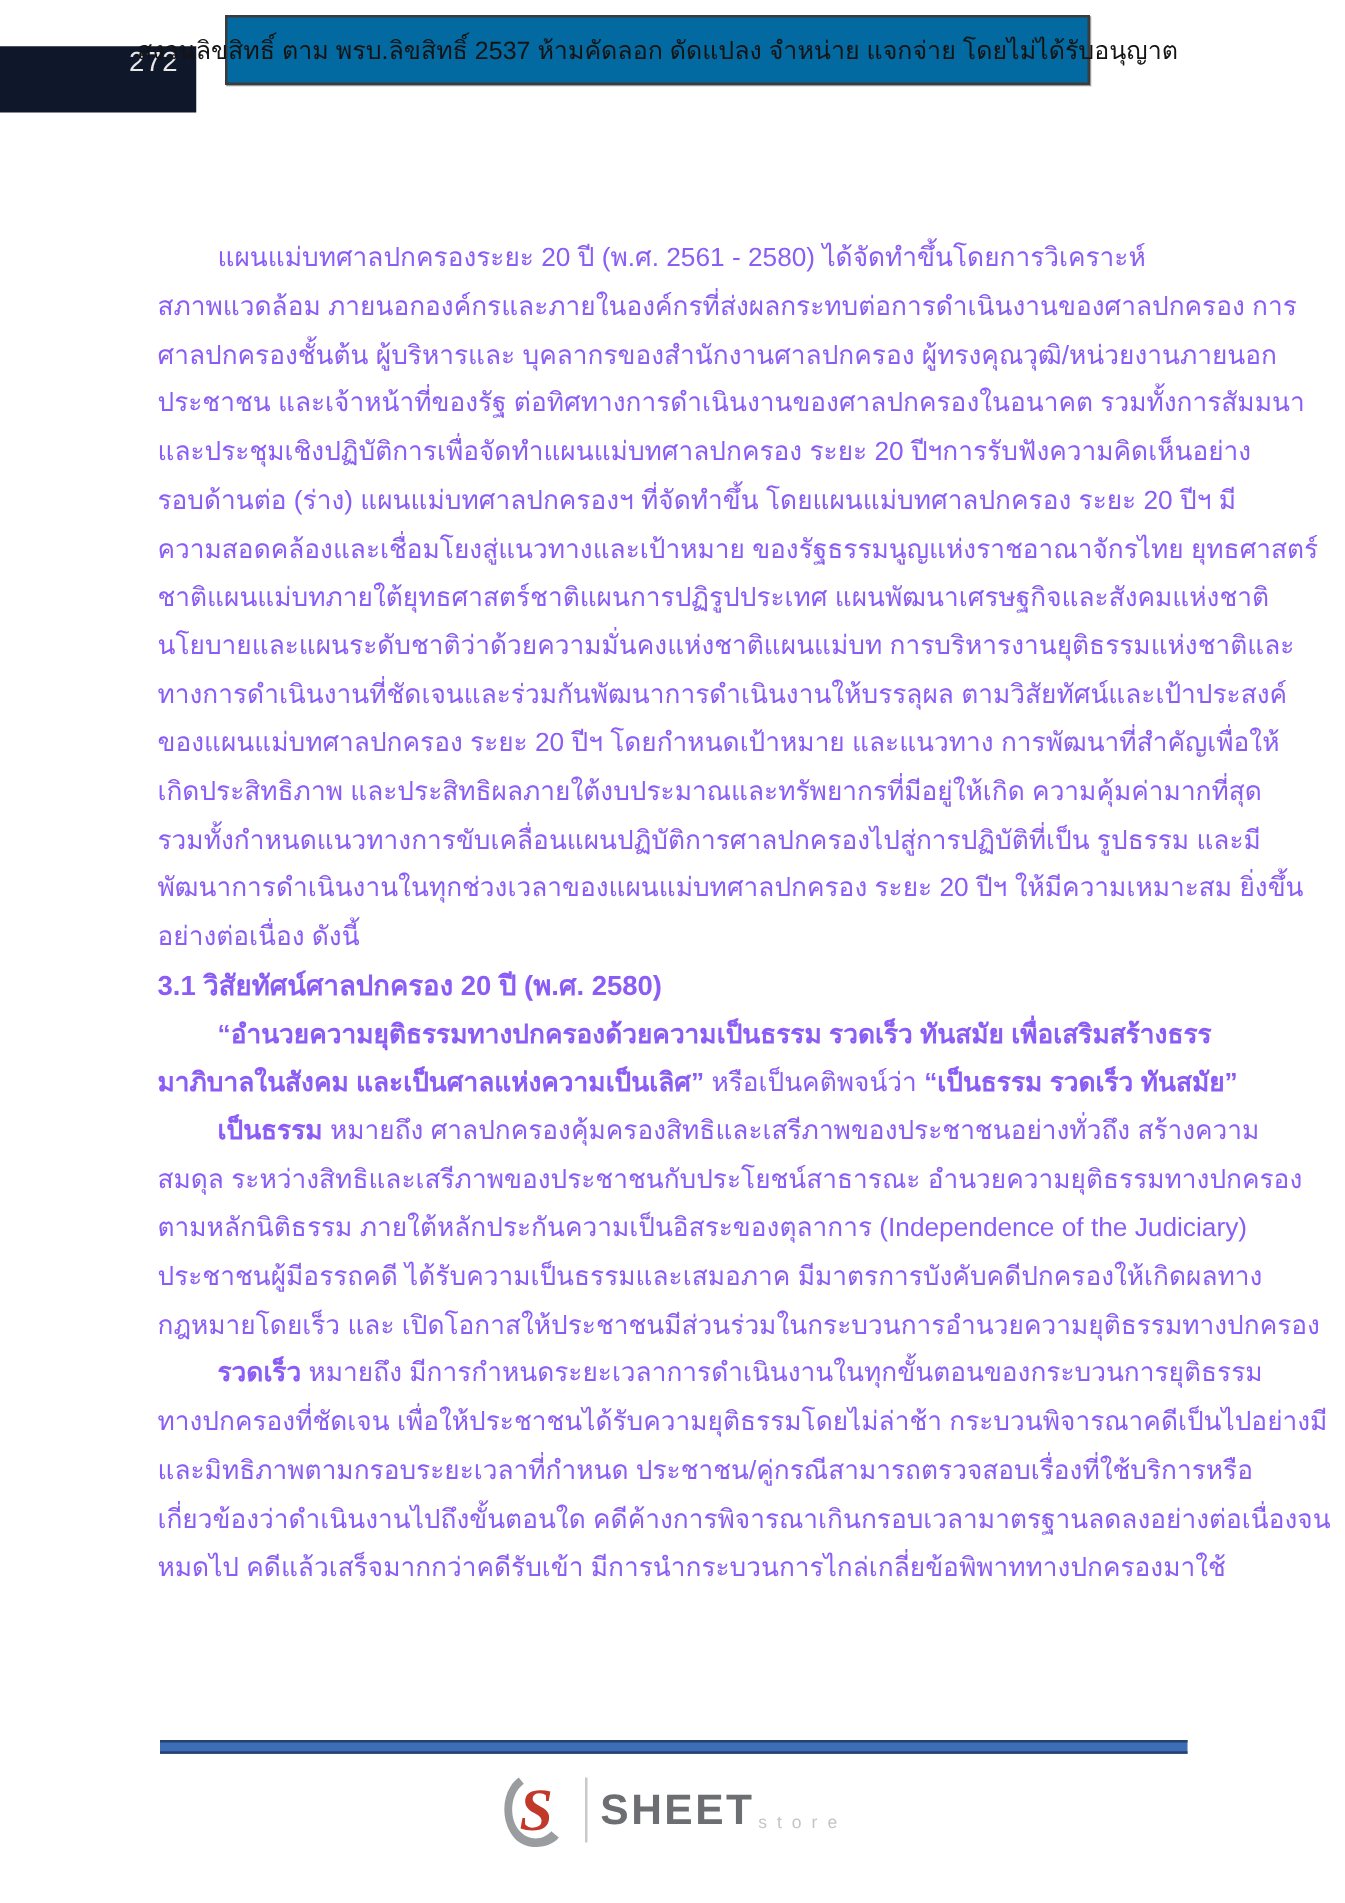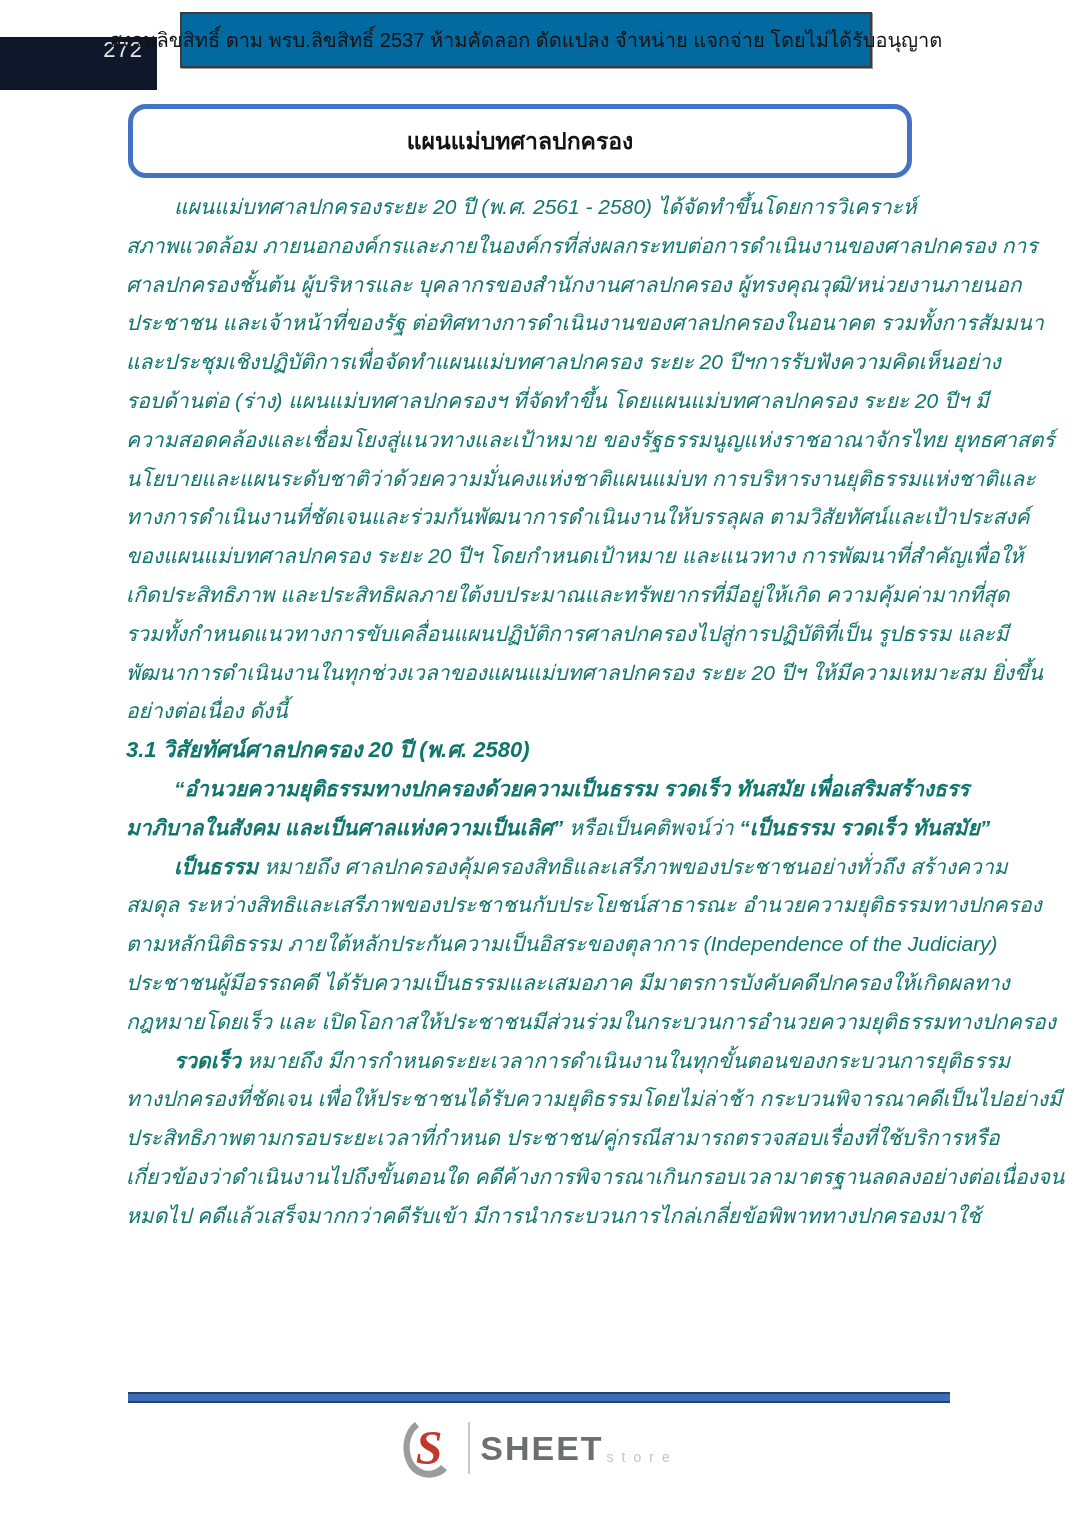--- a/index.html
+++ b/index.html
@@ -26,21 +26,21 @@
   
   .title-box {
     position:absolute; left:128px; top:104px; width:784px; height:74px;
     border:5px solid #4472c4; border-radius:18px; background:#ffffff;
     display:flex; align-items:center; justify-content:center;
   }
   .title-box span { font-size:23px; font-weight:bold; color:#141414; }
   
   .body-text {
     position:absolute; left:126px; top:188px; width:828px;
-    font-size:21px; color:#0f766e;font-style:italic;
+    font-size:21px; color:#8b5cf6;
   }
   .line { line-height:38.8px; height:38.8px; white-space:nowrap; }
   .indent { padding-left:48px; }
   .bold { font-weight:bold; }
   .heading { font-weight:bold; font-size:22px; }
   
   .footer-divider {
     position:absolute; left:128px; top:1392px; width:822px; height:11px;
     background:#3e6db8; border-top:2px solid #24426e; border-bottom:2px solid #24426e;
   }
@@ -64,32 +64,30 @@
 <div class="page">
 
   <div class="pagenum-block">
     <span>272</span>
   </div>
 
   <div class="copyright-box">
     <span>สงวนลิขสิทธิ์ ตาม พรบ.ลิขสิทธิ์ 2537 ห้ามคัดลอก ดัดแปลง จำหน่าย แจกจ่าย โดยไม่ได้รับอนุญาต</span>
   </div>
 
-  <div class="title-box">
-    <span>แผนแม่บทศาลปกครอง</span>
-  </div>
 
   <div class="body-text">
     <div class="line indent">แผนแม่บทศาลปกครองระยะ 20 ปี (พ.ศ. 2561 - 2580) ได้จัดทำขึ้นโดยการวิเคราะห์</div>
     <div class="line">สภาพแวดล้อม ภายนอกองค์กรและภายในองค์กรที่ส่งผลกระทบต่อการดำเนินงานของศาลปกครอง การ</div>
     <div class="line">ศาลปกครองชั้นต้น ผู้บริหารและ บุคลากรของสำนักงานศาลปกครอง ผู้ทรงคุณวุฒิ/หน่วยงานภายนอก</div>
     <div class="line">ประชาชน และเจ้าหน้าที่ของรัฐ ต่อทิศทางการดำเนินงานของศาลปกครองในอนาคต รวมทั้งการสัมมนา</div>
     <div class="line">และประชุมเชิงปฏิบัติการเพื่อจัดทำแผนแม่บทศาลปกครอง ระยะ 20 ปีฯการรับฟังความคิดเห็นอย่าง</div>
     <div class="line">รอบด้านต่อ (ร่าง) แผนแม่บทศาลปกครองฯ ที่จัดทำขึ้น โดยแผนแม่บทศาลปกครอง ระยะ 20 ปีฯ มี</div>
     <div class="line">ความสอดคล้องและเชื่อมโยงสู่แนวทางและเป้าหมาย ของรัฐธรรมนูญแห่งราชอาณาจักรไทย ยุทธศาสตร์</div>
+    <div class="line">ชาติแผนแม่บทภายใต้ยุทธศาสตร์ชาติแผนการปฏิรูปประเทศ แผนพัฒนาเศรษฐกิจและสังคมแห่งชาติ</div>
     <div class="line">นโยบายและแผนระดับชาติว่าด้วยความมั่นคงแห่งชาติแผนแม่บท การบริหารงานยุติธรรมแห่งชาติและ</div>
     <div class="line">ทางการดำเนินงานที่ชัดเจนและร่วมกันพัฒนาการดำเนินงานให้บรรลุผล ตามวิสัยทัศน์และเป้าประสงค์</div>
     <div class="line">ของแผนแม่บทศาลปกครอง ระยะ 20 ปีฯ โดยกำหนดเป้าหมาย และแนวทาง การพัฒนาที่สำคัญเพื่อให้</div>
     <div class="line">เกิดประสิทธิภาพ และประสิทธิผลภายใต้งบประมาณและทรัพยากรที่มีอยู่ให้เกิด ความคุ้มค่ามากที่สุด</div>
     <div class="line">รวมทั้งกำหนดแนวทางการขับเคลื่อนแผนปฏิบัติการศาลปกครองไปสู่การปฏิบัติที่เป็น รูปธรรม และมี</div>
     <div class="line">พัฒนาการดำเนินงานในทุกช่วงเวลาของแผนแม่บทศาลปกครอง ระยะ 20 ปีฯ ให้มีความเหมาะสม ยิ่งขึ้น</div>
     <div class="line">อย่างต่อเนื่อง ดังนี้</div>
 
     <div class="line heading">3.1 วิสัยทัศน์ศาลปกครอง 20 ปี (พ.ศ. 2580)</div>
 
@@ -97,21 +95,21 @@
     <div class="line"><span class="bold">มาภิบาลในสังคม และเป็นศาลแห่งความเป็นเลิศ”</span><span> หรือเป็นคติพจน์ว่า </span><span class="bold">“เป็นธรรม รวดเร็ว ทันสมัย”</span></div>
 
     <div class="line indent"><span class="bold">เป็นธรรม</span><span> หมายถึง ศาลปกครองคุ้มครองสิทธิและเสรีภาพของประชาชนอย่างทั่วถึง สร้างความ</span></div>
     <div class="line">สมดุล ระหว่างสิทธิและเสรีภาพของประชาชนกับประโยชน์สาธารณะ อำนวยความยุติธรรมทางปกครอง</div>
     <div class="line">ตามหลักนิติธรรม ภายใต้หลักประกันความเป็นอิสระของตุลาการ (Independence of the Judiciary)</div>
     <div class="line">ประชาชนผู้มีอรรถคดี ได้รับความเป็นธรรมและเสมอภาค มีมาตรการบังคับคดีปกครองให้เกิดผลทาง</div>
     <div class="line">กฎหมายโดยเร็ว และ เปิดโอกาสให้ประชาชนมีส่วนร่วมในกระบวนการอำนวยความยุติธรรมทางปกครอง</div>
 
     <div class="line indent"><span class="bold">รวดเร็ว</span><span> หมายถึง มีการกำหนดระยะเวลาการดำเนินงานในทุกขั้นตอนของกระบวนการยุติธรรม</span></div>
     <div class="line">ทางปกครองที่ชัดเจน เพื่อให้ประชาชนได้รับความยุติธรรมโดยไม่ล่าช้า กระบวนพิจารณาคดีเป็นไปอย่างมี</div>
-    <div class="line">ประสิทธิภาพตามกรอบระยะเวลาที่กำหนด ประชาชน/คู่กรณีสามารถตรวจสอบเรื่องที่ใช้บริการหรือ</div>
+    <div class="line">และมิทธิภาพตามกรอบระยะเวลาที่กำหนด ประชาชน/คู่กรณีสามารถตรวจสอบเรื่องที่ใช้บริการหรือ</div>
     <div class="line">เกี่ยวข้องว่าดำเนินงานไปถึงขั้นตอนใด คดีค้างการพิจารณาเกินกรอบเวลามาตรฐานลดลงอย่างต่อเนื่องจน</div>
     <div class="line">หมดไป คดีแล้วเสร็จมากกว่าคดีรับเข้า มีการนำกระบวนการไกล่เกลี่ยข้อพิพาททางปกครองมาใช้</div>
   </div>
 
   <div class="footer-divider"></div>
 
   <div class="footer-logo">
     <svg class="logo-icon" viewBox="0 0 60 62" aria-hidden="true">
       <path d="M17 5 C3 15 1 41 15 55 C27 65 44 60 49 53 L43 48 C37 55 26 56 19 49 C9 40 9 19 21 10 Z" fill="#9a9da0"></path>
       <text x="31" y="47" font-size="48" font-weight="bold" font-style="italic" text-anchor="middle" fill="#c0392b" font-family="Liberation Serif, serif">S</text>

